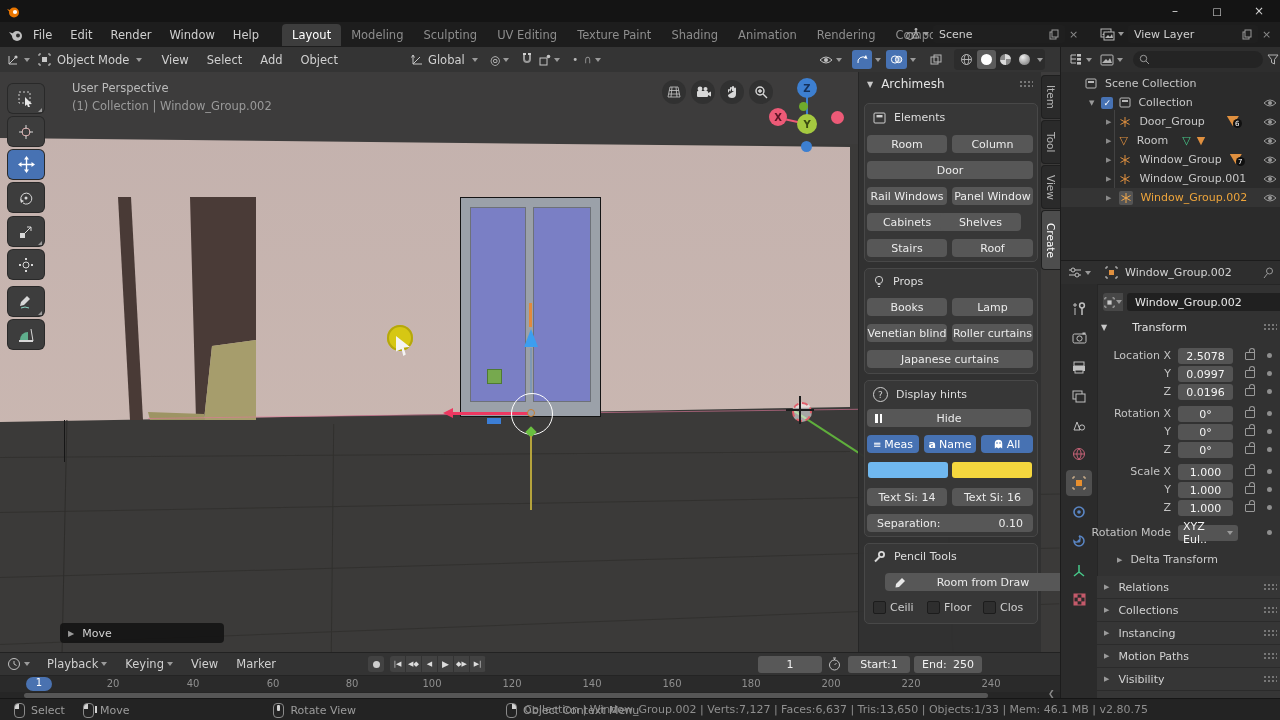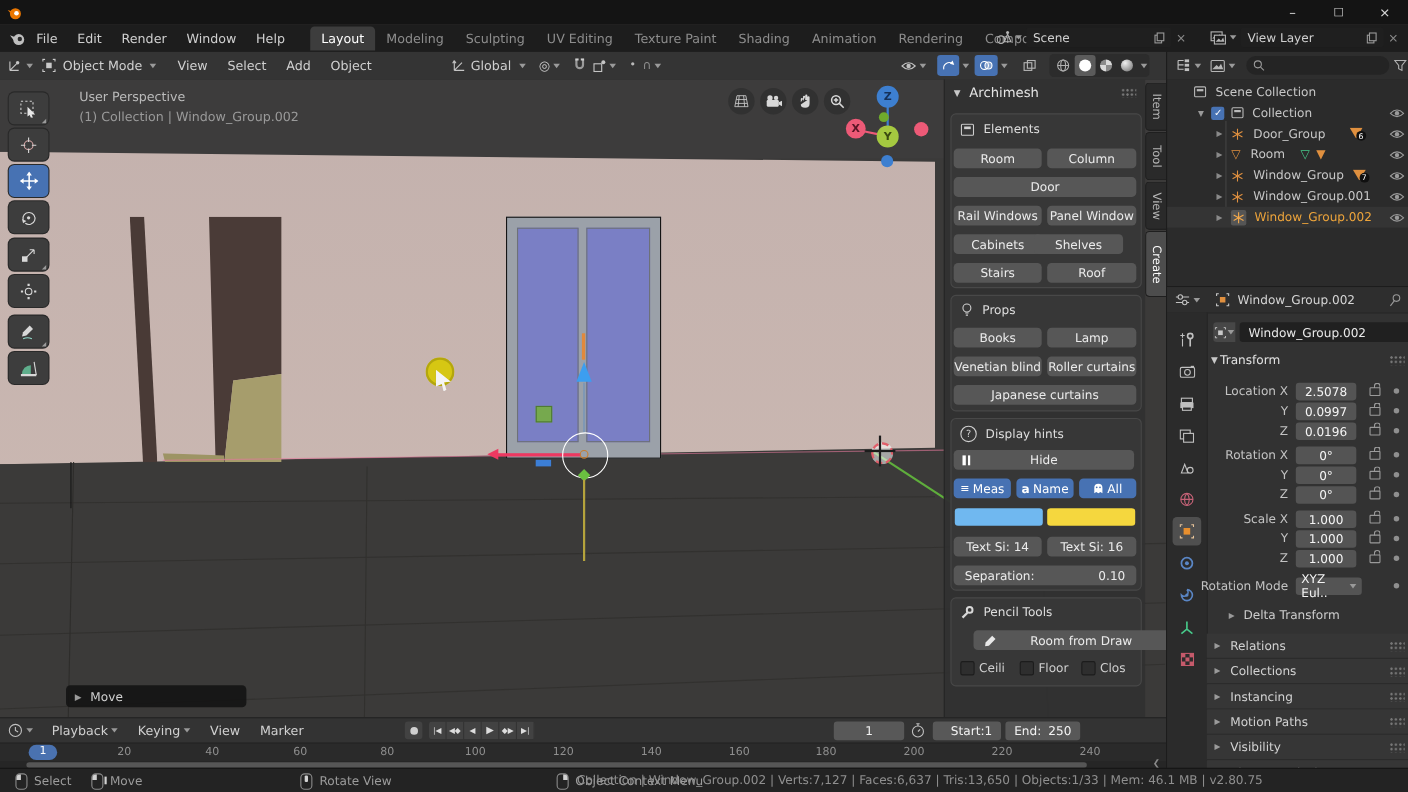--- a/index.html
+++ b/index.html
@@ -806,21 +806,21 @@
           <path d="M1 3 V1 H3 M10 1 H12 V3 M12 10 V12 H10 M3 12 H1 V10" stroke="#c9c9c9" fill="none"></path>
         </svg>
         <span class="tri-dn" style="margin-left:1px"></span>
       </div>
     <div class="abs f" style="left:66px;top:32px;width:146px;height:18px;background:#202020;border-radius:3px;padding:0 8px;color:#e8e8e8">
         <span>Window_Group.002</span>
       </div>
 
     <div class="abs f" style="left:36px;top:60px;width:184px">
       <span style="margin-left:4px;font-size:8px;color:#c8c8c8">▼</span>
-      <span style="margin-left:2px;color:#e2e2e2">Transform</span>
+      <span style="margin-left:25px;color:#e2e2e2">Transform</span>
       <span class="dots" style="margin-left:auto;margin-right:4px"></span>
     </div>
 
     <div>
       <span class="plabel" style="top:88px">Location X</span>
         <span class="pfield" style="top:87px">2.5078</span>
         <span class="lock" style="top:91px"></span>
         <span class="adot" style="top:92px"></span>
       <span class="plabel" style="top:106px">Y</span>
         <span class="pfield" style="top:105px">0.0997</span>
@@ -927,21 +927,21 @@
         <span class="tlbtn">◆▶</span>
         <span class="tlbtn">▶|</span>
       </span>
       <span class="abs f" style="left:758px;top:3px;width:64px;height:17px;background:#585858;border-radius:3px;justify-content:center;color:#f2f2f2">1</span>
       <span class="abs f" style="left:828px;top:4px">
           <svg width="13" height="14" viewBox="0 0 13 14">
             <circle cx="6.5" cy="8" r="5" fill="none" stroke="#c0c0c0"></circle>
             <path d="M5 1 h3 M6.5 3 V1.5 M6.5 8 L8.5 6" stroke="#c0c0c0"></path>
           </svg>
         </span>
-      <span class="abs f" style="left:848px;top:3px;width:62px;height:17px;background:#585858;border-radius:3px;justify-content:flex-end;padding:0 8px;box-sizing:border-box;color:#f2f2f2">
+      <span class="abs f" style="left:848px;top:3px;width:62px;height:17px;background:#585858;border-radius:3px;justify-content:center;padding:0 8px;box-sizing:border-box;color:#f2f2f2">
           <span>Start:</span>
           <span>1</span>
         </span>
       <span class="abs f" style="left:914px;top:3px;width:68px;height:17px;background:#585858;border-radius:3px;justify-content:space-between;padding:0 8px;box-sizing:border-box;color:#f2f2f2">
           <span>End:</span>
           <span>250</span>
         </span>
     </div>
     <div class="abs" style="left:0;top:22px;width:1060px;height:17px;background:#2a2a2a;border-top:1px solid #242424">
       <span class="rnum" style="left:100px">20</span>

